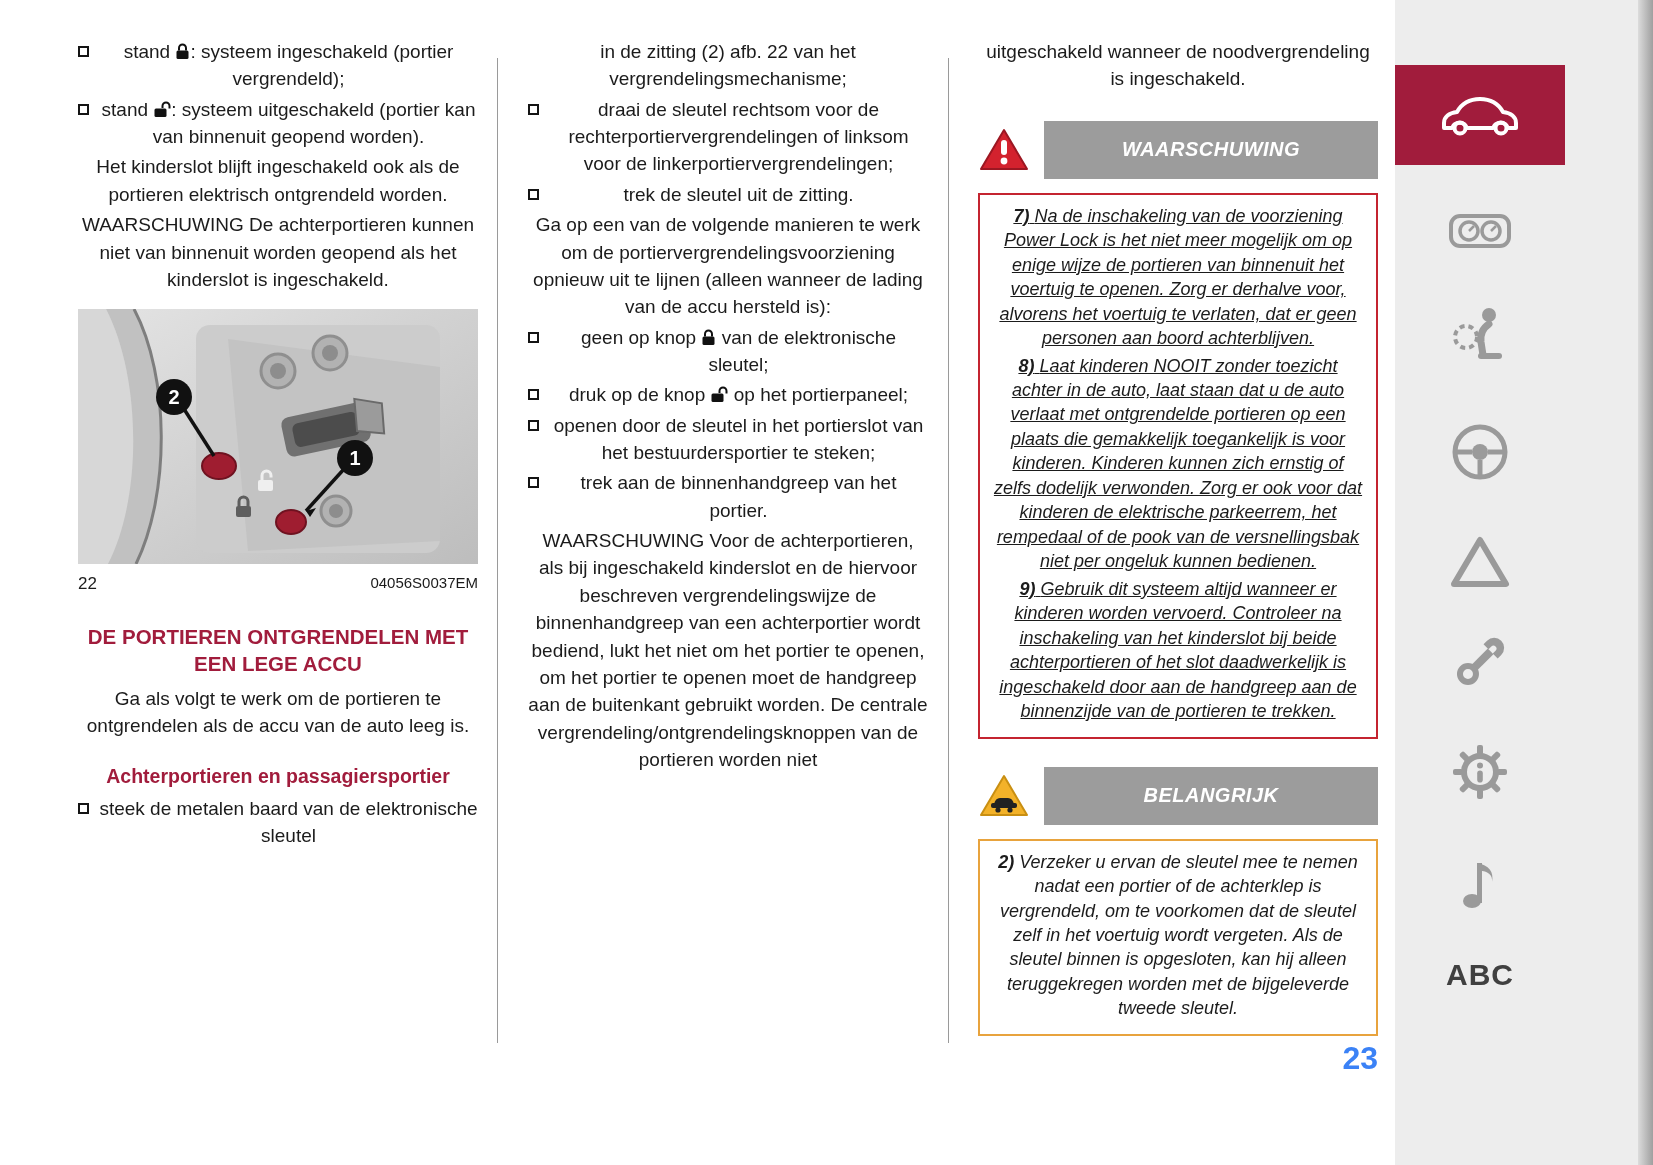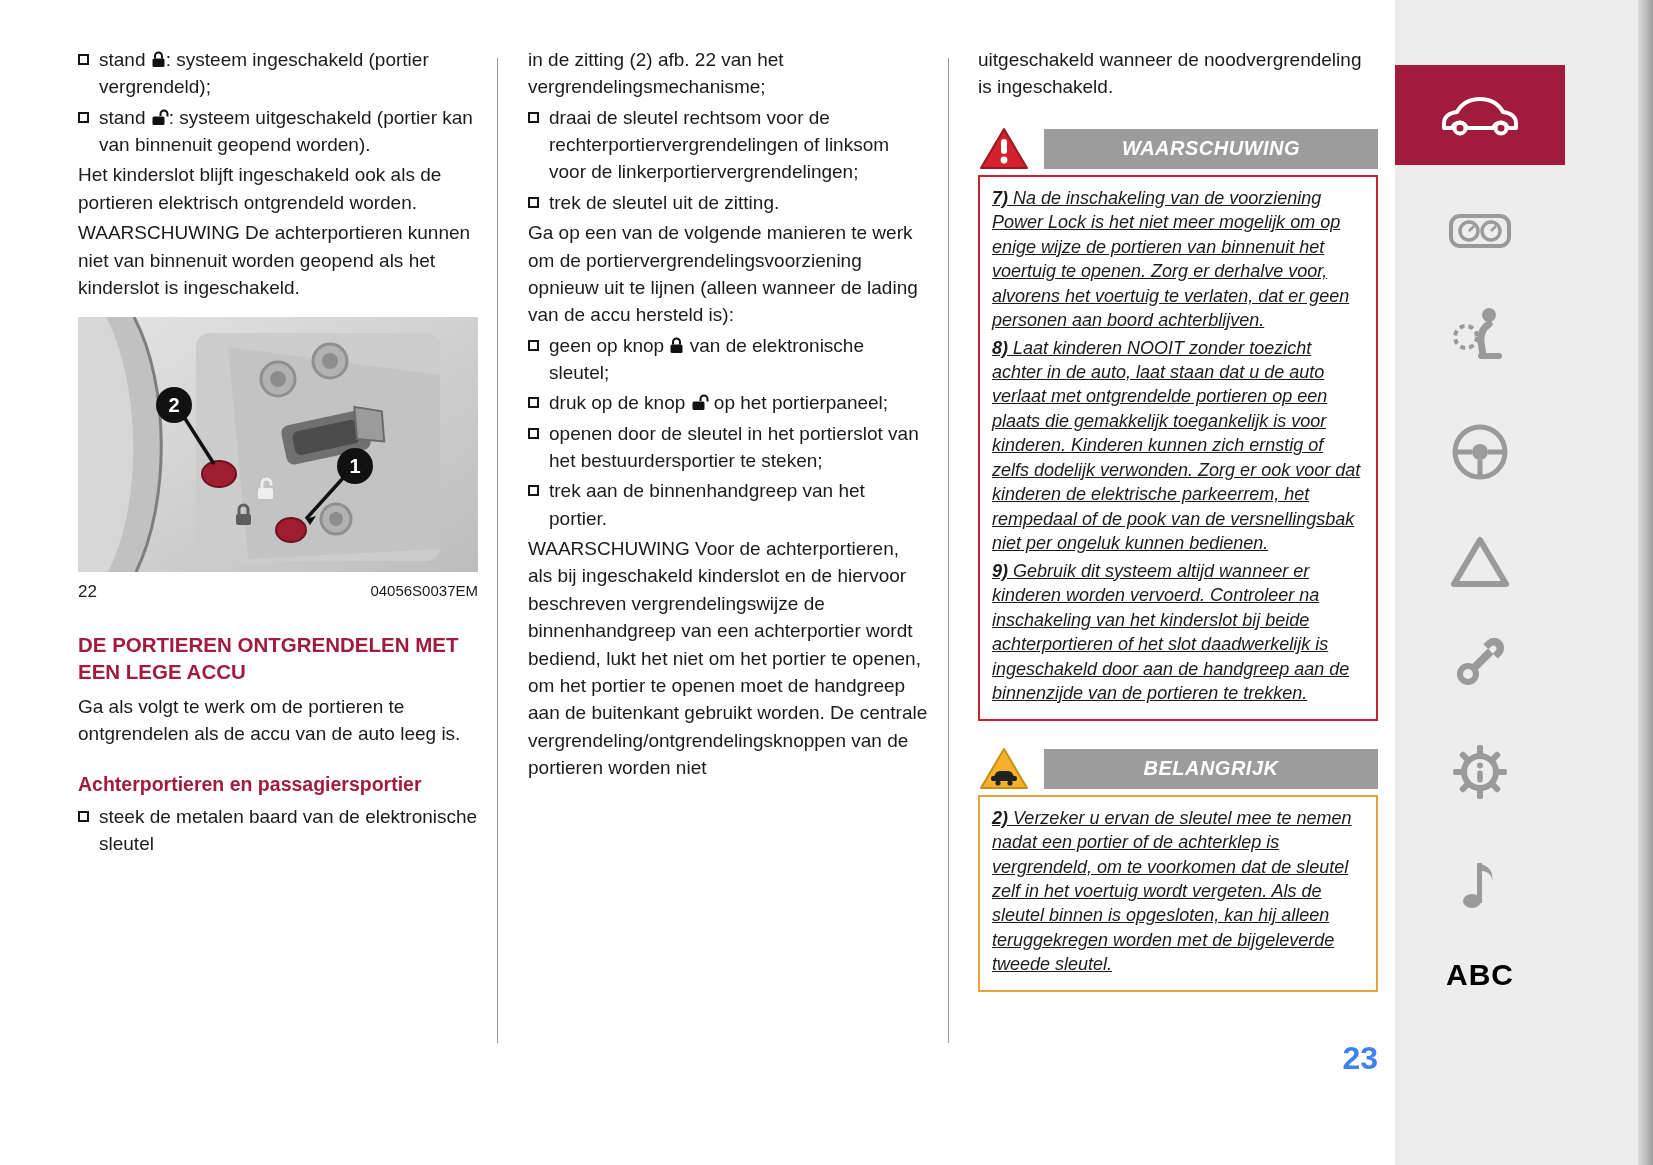--- a/index.html
+++ b/index.html
@@ -1,64 +1,64 @@
 <!DOCTYPE html>
 <html><head>
 <meta charset="utf-8">
 <style>
   * { margin:0; padding:0; box-sizing:border-box; }
   html,body { width:1653px; height:1165px; }
   body { font-family:"Liberation Sans", sans-serif; background:#fff; color:#1b1b1b; }
   .page { position:relative; width:1653px; height:1165px; background:#fff; overflow:hidden; }
 
-  .col { position:absolute; top:46px; width:400px; font-size:19px; line-height:1.44; }
+  .col { position:absolute; top:38px; width:400px; font-size:19px; line-height:1.44;text-align:center; }
   #col1 { left:78px; } #col2 { left:528px; } #col3 { left:978px; }
   .vdivider { position:absolute; top:58px; height:985px; width:1px; background:#9a9a9a; }
   .d1 { left:497px; } .d2 { left:948px; }
 
   p.para { margin:0 0 3px 0; }
   .bullet { display:flex; margin:0 0 3px 0; }
   .bullet .sq { flex:0 0 auto; width:11px; height:11px; border:2px solid #141414; margin:8px 10px 0 0; }
   .bullet p { flex:1 1 auto; }
 
   .heading { color:#a11c3c; font-weight:bold; font-size:20.5px; line-height:1.32; margin:26px 0 8px 0; }
   .subheading { color:#a11c3c; font-weight:bold; font-size:19.5px; margin:22px 0 5px 0; }
 
   svg.lock { display:inline-block; vertical-align:-2px; }
 
   .figure { margin:16px 0 4px 0; width:400px; }
   .figure svg { display:block; }
   .fig-caption { display:flex; justify-content:space-between; font-weight:normal; padding-top:8px; }
   .fig-num { font-size:17px; }
   .fig-code { font-size:15px; }
 
-  .alert-bar { display:flex; height:40px; margin:28px 0 6px 0; }
+  .alert-bar { display:flex; height:58px; margin:28px 0 14px 0; }
   .alert-bar .icon-cell { flex:0 0 66px; background:#fff; display:flex; align-items:center; }
   .alert-bar .title-cell { flex:1 1 auto; background:#9c9c9c; display:flex; align-items:center; justify-content:center; }
   .alert-title { color:#fff; font-weight:bold; font-style:italic; font-size:20px; letter-spacing:.5px; }
 
   .box { border:2px solid; padding:9px 12px 10px 12px; font-style:italic; font-size:18px; line-height:1.36; }
   .box.warning { border-color:#c42430;text-decoration:underline; }
-  .box.important { border-color:#e8a33d;text-decoration:underline; }
+  .box.important { border-color:#e8a33d; }
   .box-item { margin-bottom:3px; }
   .box-item .num { font-weight:bold; }
 
   .page-number { position:absolute; left:978px; top:1040px; width:400px; text-align:right;
                  font-size:32px; font-weight:bold; color:#3b82f6; }
 
   .sidebar { position:absolute; right:0; top:0; width:258px; height:1165px; background:#ededed; }
   .sidebar .edge { position:absolute; right:0; top:0; width:15px; height:100%;
                    background:linear-gradient(to right,#dcdcdc,#9f9f9f); }
   .car-tab { position:absolute; left:0; top:65px; width:170px; height:100px; background:#a11c3c;
              display:flex; align-items:center; justify-content:center; }
   .side-icon { position:absolute; left:0; width:170px; display:flex; justify-content:center; }
   .si-gauges { top:206px; } .si-airbag { top:303px; } .si-steering { top:422px; }
   .si-triangle { top:535px; } .si-wrench { top:633px; } .si-info { top:743px; }
   .si-note { top:853px; } .si-abc { top:958px; }
-  .abc-label { font-weight:bold; font-size:30px; color:#000000; letter-spacing:1px; }
+  .abc-label { font-weight:bold; font-size:30px; color:#404040; letter-spacing:1px; }
 </style>
 </head>
 <body>
 
 <div class="page">
 
   <div class="col" id="col1">
     <div class="bullet">
       <span class="sq"></span>
       <p><span>stand </span><svg class="lock" width="15" height="17" viewBox="0 0 15 17">

